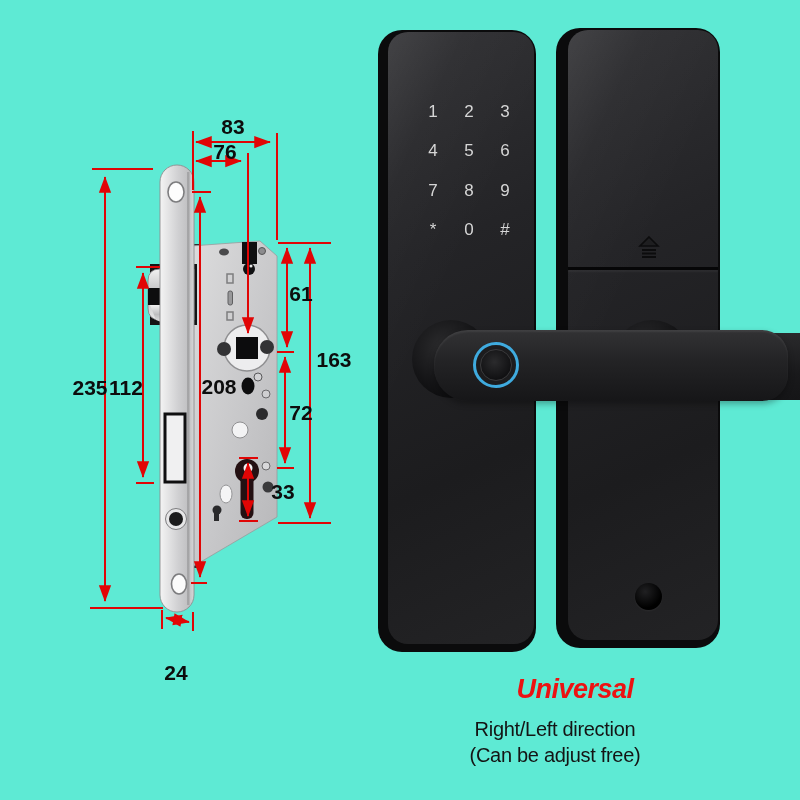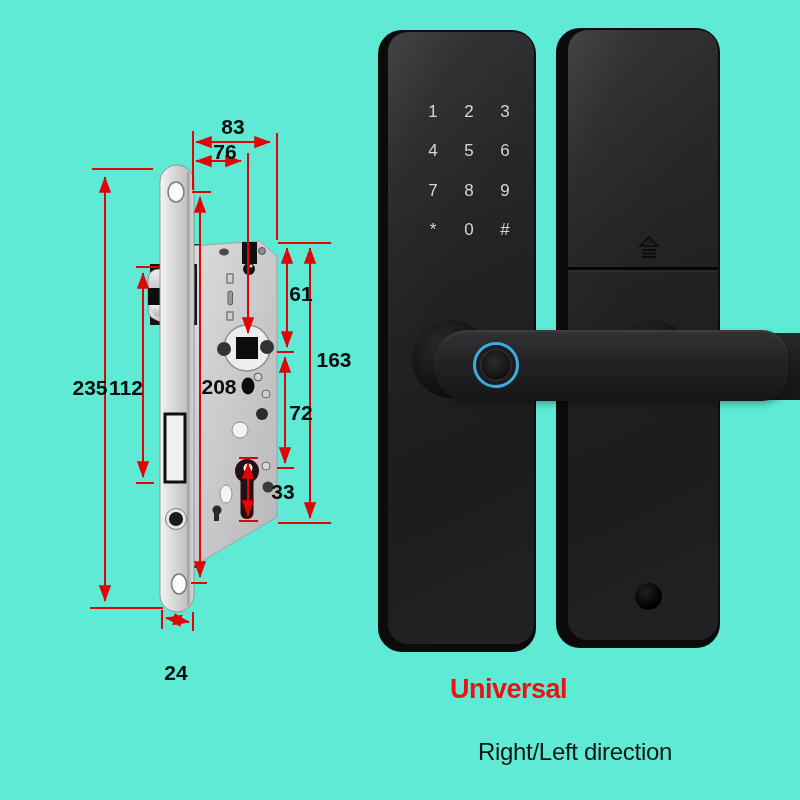--- a/index.html
+++ b/index.html
@@ -38,24 +38,24 @@
         background:linear-gradient(180deg,#2a2a2c,#19191b 60%,#151517);}
   .handle-front{position:absolute;left:434px;top:330px;width:354px;height:71px;
         border-radius:34px 26px 26px 34px;
         background:linear-gradient(180deg,#323234 0%,#232325 45%,#161618 100%);
         box-shadow:inset 0 2px 2px rgba(255,255,255,.07),0 3px 6px rgba(0,0,0,.3);}
   .fp-ring{position:absolute;left:39px;top:12px;width:40px;height:40px;border-radius:50%;
         border:3px solid #3fabdf;background:#1c1c1e;}
   .fp-inner{position:absolute;inset:4px;border-radius:50%;border:1px solid #3a3a3c;
         background:radial-gradient(circle at 45% 40%,#2b2b2d,#111113 70%);}
   
-  .universal{position:absolute;left:450px;top:674px;width:250px;text-align:left;
-        font-size:27px;font-weight:bold;color:#ec1212;letter-spacing:-0.5px;}
-  .dirline{position:absolute;left:440px;width:270px;text-align:center;font-size:24px;
-        color:#141414;letter-spacing:-0.3px;margin-top:20px;}
+  .universal{position:absolute;left:450px;top:674px;width:250px;text-align:center;
+        font-size:27px;font-weight:bold;color:#ec1212;letter-spacing:-0.5px;font-style:italic;}
+  .dirline{position:absolute;left:420px;width:270px;text-align:center;font-size:20px;
+        color:#141414;letter-spacing:-0.3px;}
   .dir1{top:718px;} .dir2{top:744px;}
 </style>
 </head>
 <body>
 
 <div id="canvas">
 
   <svg width="360" height="800" viewBox="0 0 360 800" style="position:absolute;left:0;top:0;">
     <defs>
       <linearGradient id="plateG" x1="0" y1="0" x2="1" y2="0">
@@ -215,14 +215,15 @@
   <div class="handle-back"></div>
   <div class="pivot pivot-front"></div>
   <div class="handle-front">
     <div class="fp-ring">
       <div class="fp-inner"></div>
     </div>
   </div>
 
   <div class="universal">Universal</div>
   <div class="dirline dir1">Right/Left direction</div>
+  <div class="dirline dir2">(Can be adjust free)</div>
 
 </div>
 
 </body></html>

